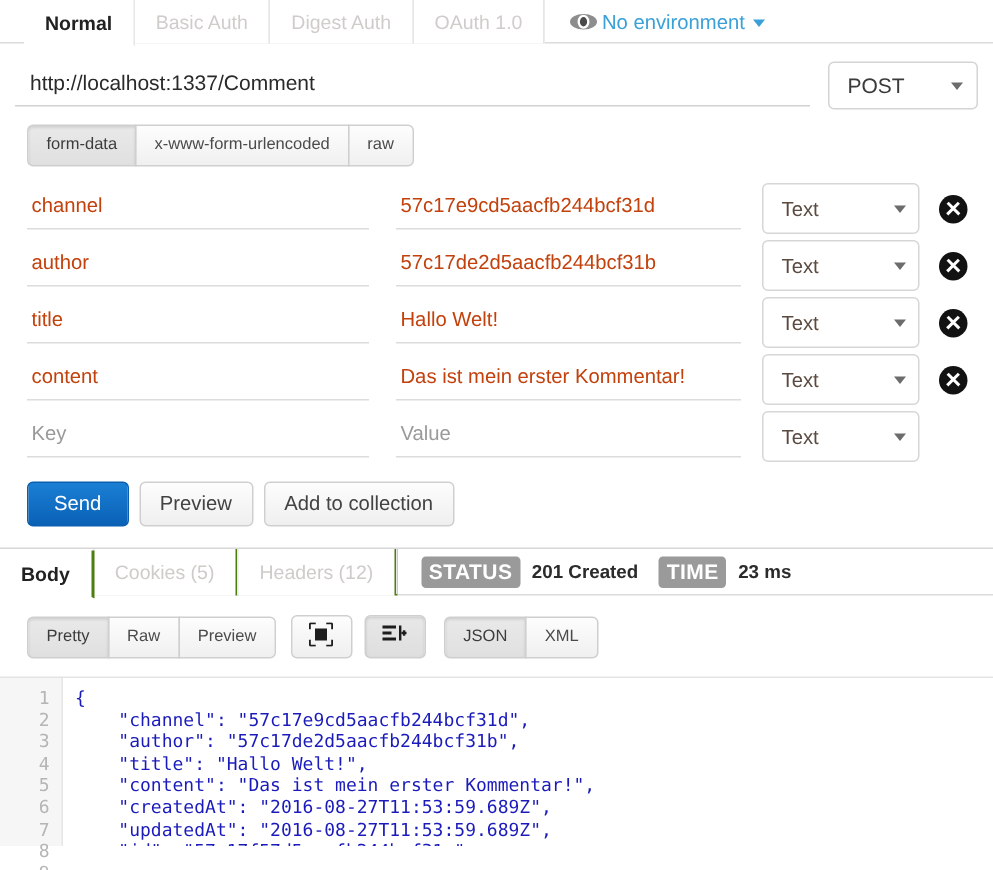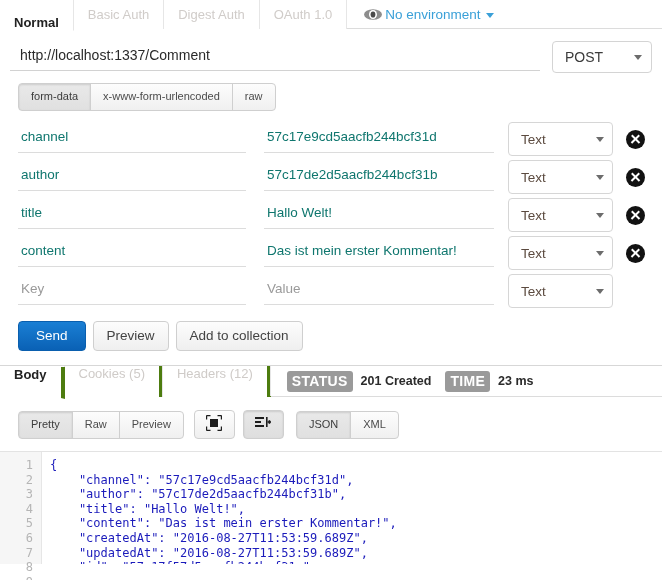--- a/index.html
+++ b/index.html
@@ -25,21 +25,21 @@
     padding: 0 14px;
     font-size: 13px;
     color: #d0ccc9;
     border-left: 1px solid #e6e6e6;
     border-right: 1px solid #e6e6e6;
     margin-left: -1px;
     background: #fff;
     height: 29px;
     white-space: nowrap;
   }
-  .auth-tab:first-child { border-left: none; margin-left: 0; align-items: flex-end; }
+  .auth-tab:first-child { border-left: none; margin-left: 16px; }
   .auth-tab.active {
     color: #222; font-weight: bold;
     border-bottom: 1px solid #fff;
     position: relative; top: 1px;
     height: 30px;
   }
   .env-area {
     display: flex; align-items: center; gap: 2px;
     padding-left: 16px;
     border-left: 1px solid #e6e6e6;
@@ -120,21 +120,21 @@
     height: 38px;
     padding: 0 10px 0 18px;
   }
   .kv-key, .kv-val {
     border: none;
     border-bottom: 1px solid #dcdcdc;
     outline: none;
     background: transparent;
     font-family: "Liberation Sans", sans-serif;
     font-size: 13.5px;
-    color: #0f766e;
+    color: #c2410c;
     height: 27px;
     padding: 0 4px 5px 3px;
   }
   .kv-key { width: 228px; margin-right: 18px; }
   .kv-val { width: 230px; margin-right: 14px; }
   .kv-key::placeholder, .kv-val::placeholder { color:#9a9a9a; }
   .type-select {
     width: 105px; height: 34px;
     border: 1px solid #d6d6d6;
     border-radius: 4px; background: #fff;
@@ -181,25 +181,25 @@
     height: 1px;
   }
 
   
   .resp-strip {
     display: flex; align-items: stretch;
     height: 31px;
     border-bottom: 1px solid #dcdcdc;
   }
   .resp-tab {
-    display:flex; align-items:flex-start; justify-content:center;
+    display:flex; align-items:center; justify-content:center;
     padding: 0 14px; font-size: 13px;
     color: #cfcbc8;
     border-left: 1px solid #e6e6e6;
-    border-right: 4px solid #4d7c0f;
+    border-right: 2px solid #4d7c0f;
     margin-left: -1px; background: #fff; height: 31px;
     white-space: nowrap;
   }
   .resp-tab:first-child { border-left: none; margin-left:0; }
   .resp-tab.active {
     color:#222; font-weight: bold;
     border-bottom: 1px solid #fff;
     position: relative; top: 1px; height: 32px;
   }
   .meta-area {

